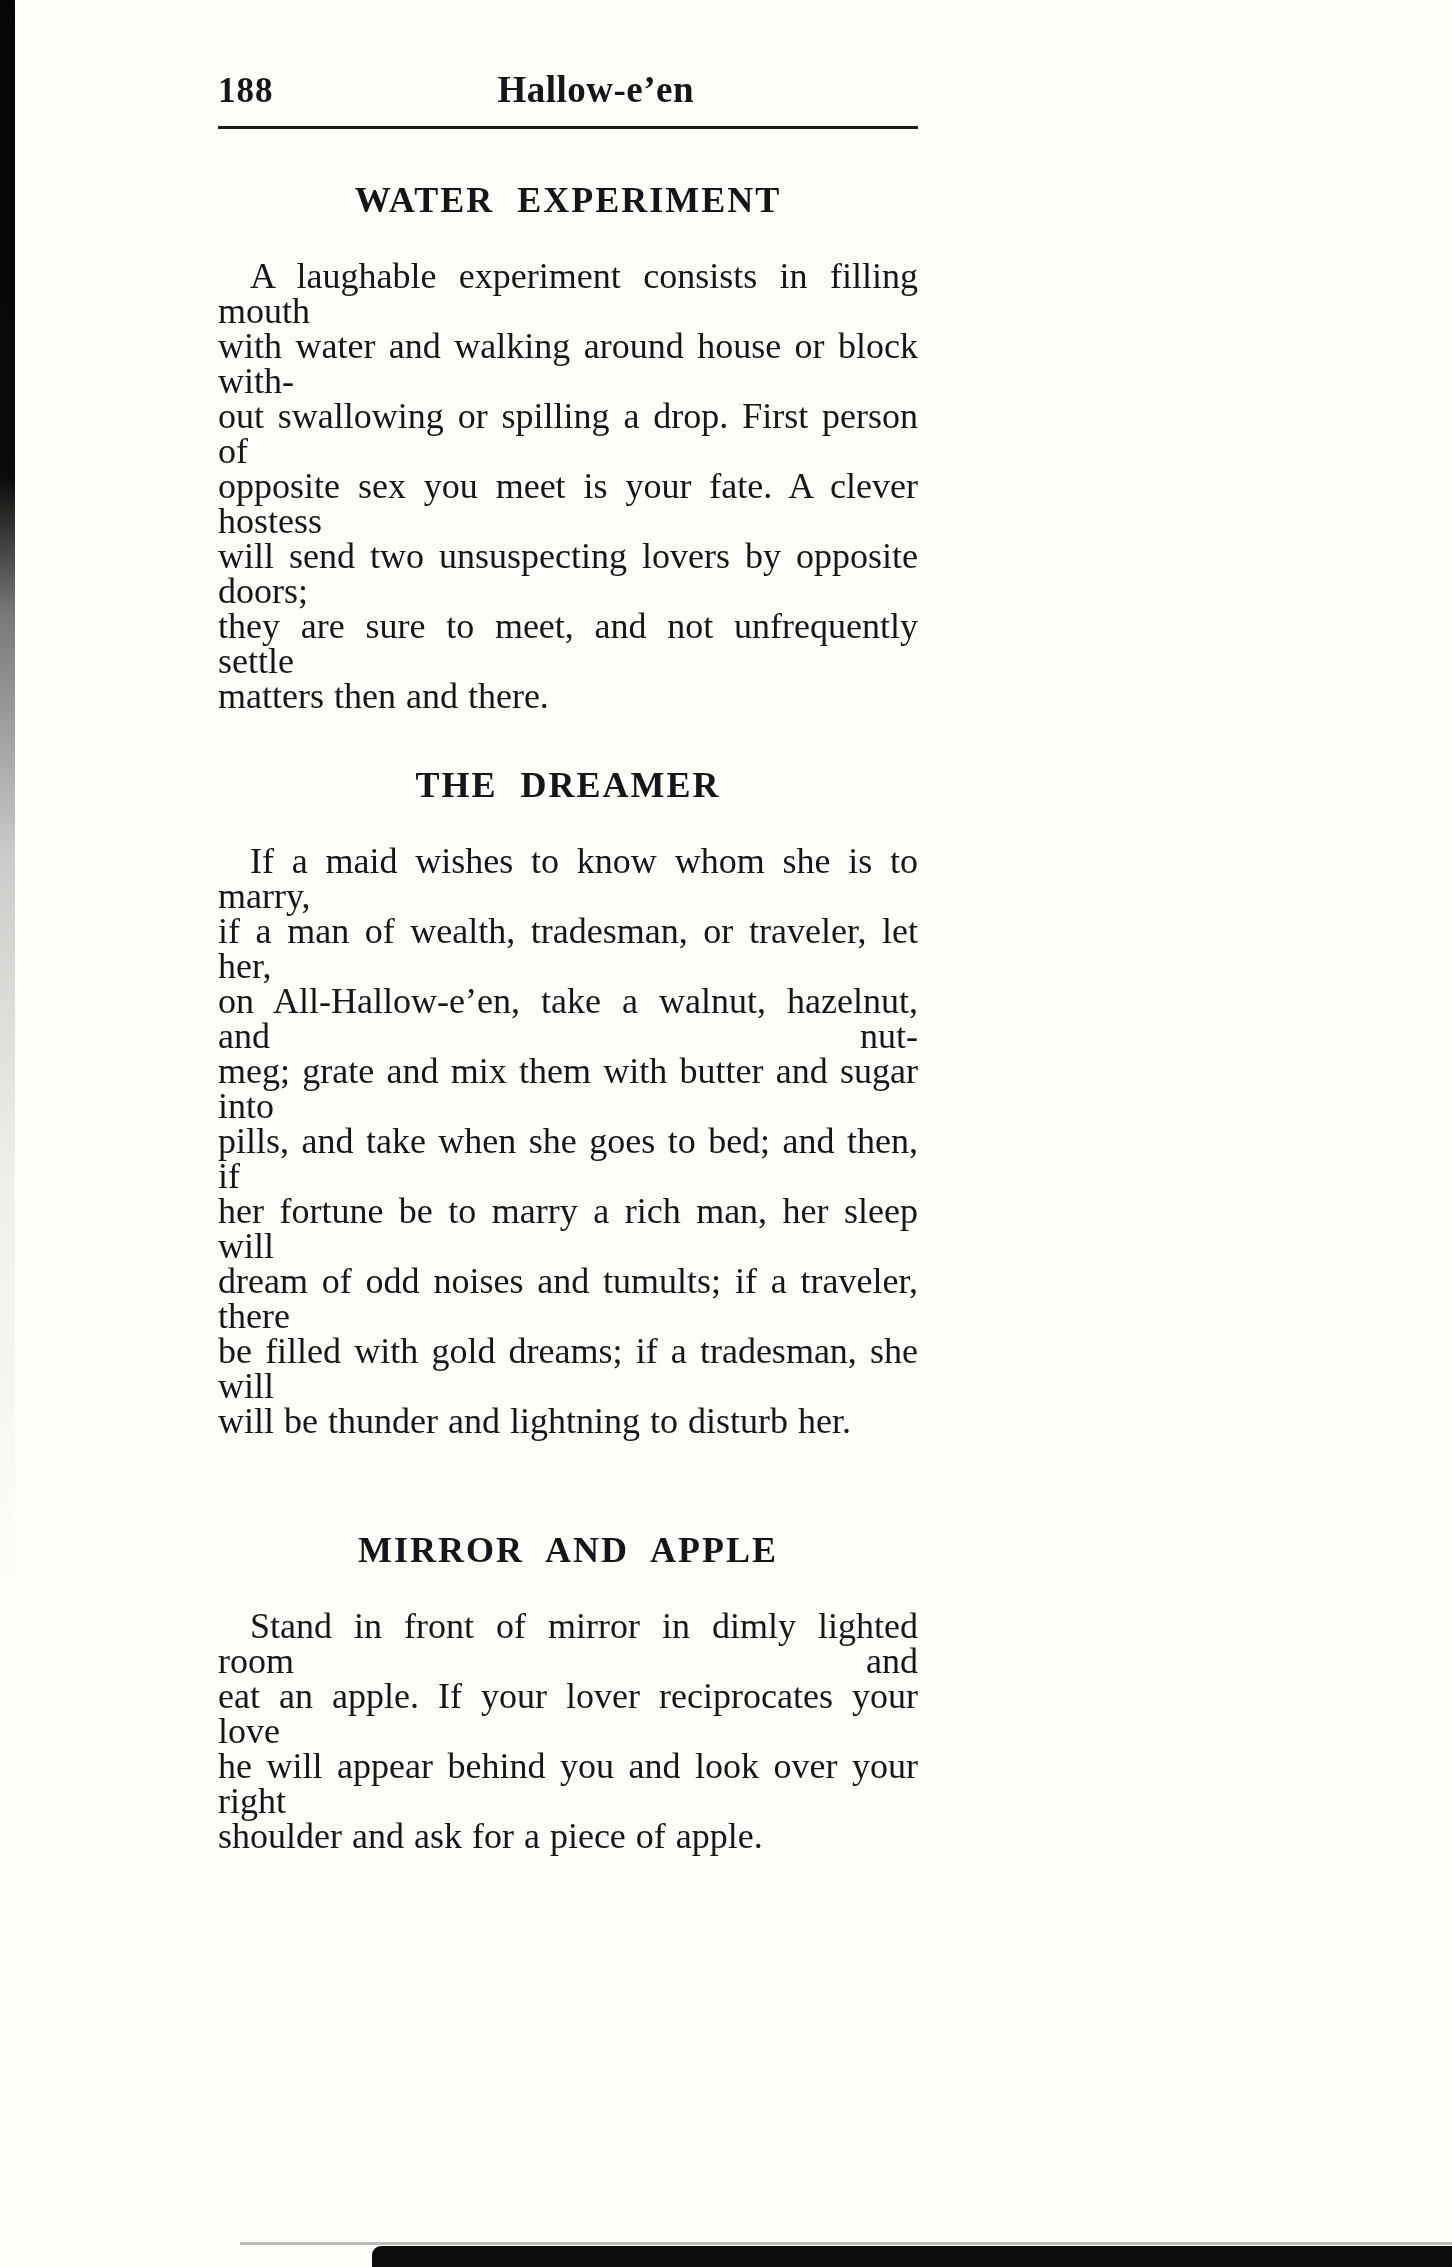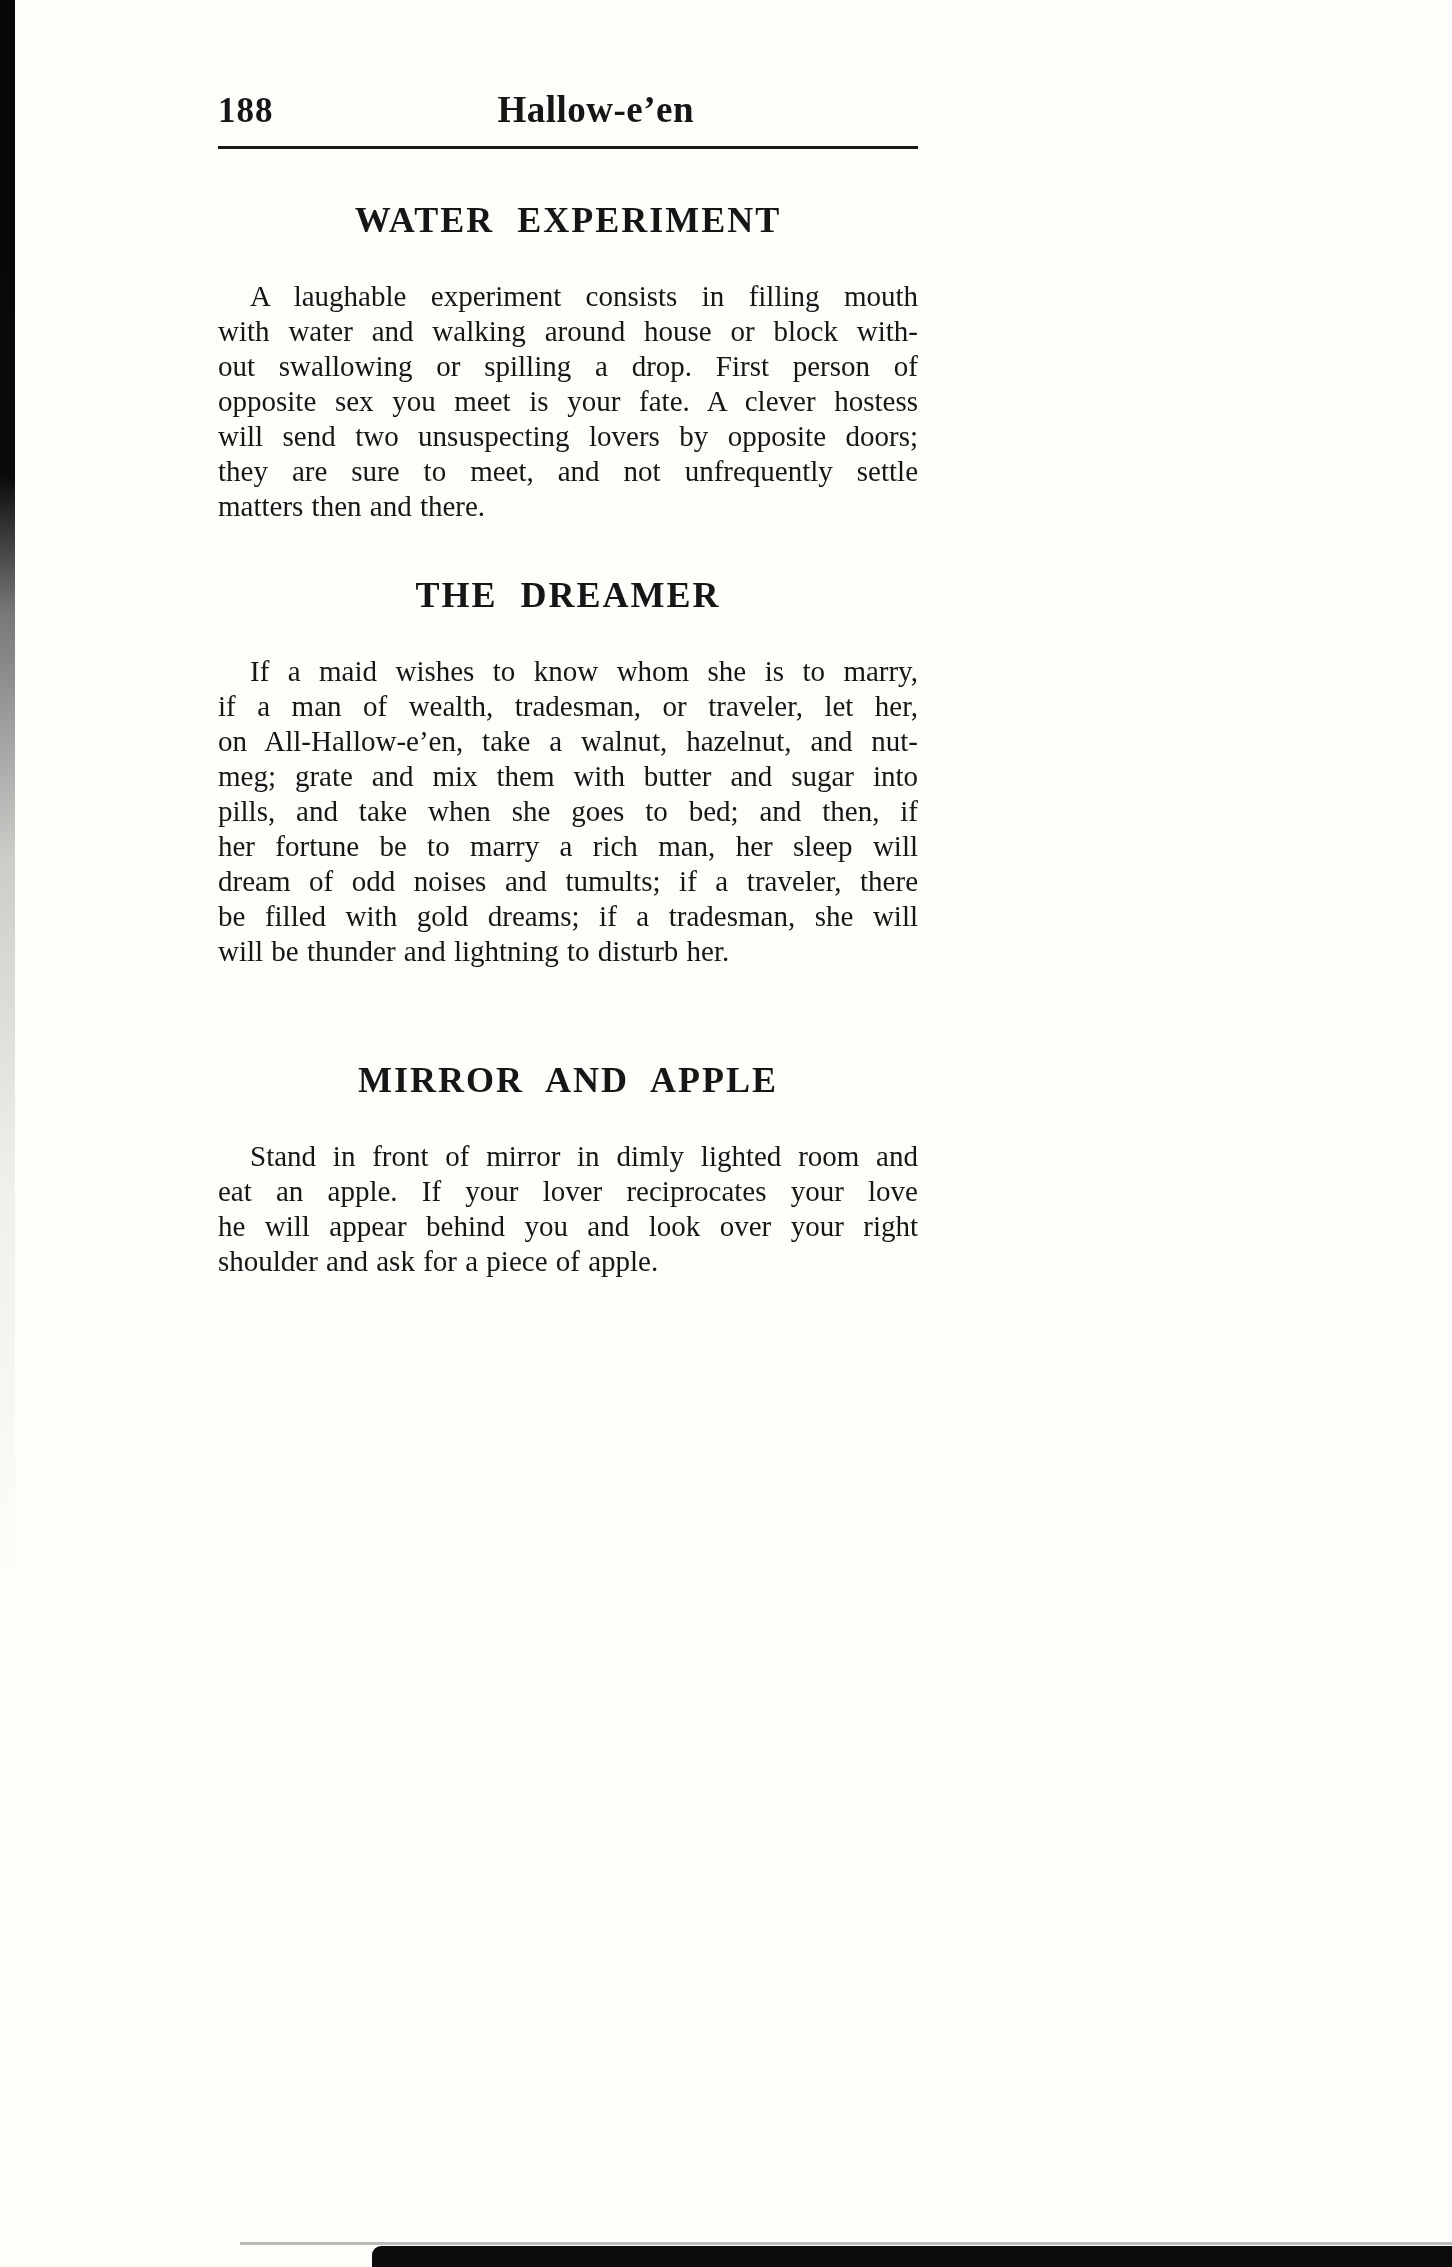--- a/index.html
+++ b/index.html
@@ -43,21 +43,21 @@
     left: 372px; right: 0; bottom: 0;
     height: 21px;
     background: #0b0b0b;
     border-top-left-radius: 9px;
   }
 
   .content {
     position: relative;
     width: 700px;
     margin-left: 218px;
-    padding-top: 88px;
+    padding-top: 68px;
   }
 
   .page-header {
     display: flex;
     align-items: baseline;
     height: 46px;
   }
   .page-number {
     font-size: 35px;
     font-weight: bold;
@@ -82,21 +82,21 @@
     font-weight: bold;
     letter-spacing: 2px;
     word-spacing: 12px;
   }
   .sec-0 { margin-top: 50px; }
   .sec-1 { margin-top: 50px; }
   .sec-2 { margin-top: 90px; }
 
   .para {
     margin: 38px 0 0 0;
-    font-size: 29px;
+    font-size: 36px;
     line-height: 35px;
   }
   .line {
     display: block;
     text-align: justify;
     text-align-last: justify;
     word-spacing: 1px;
   }
   .line--first { text-indent: 32px; }
   .line--last { text-align-last: left; }

